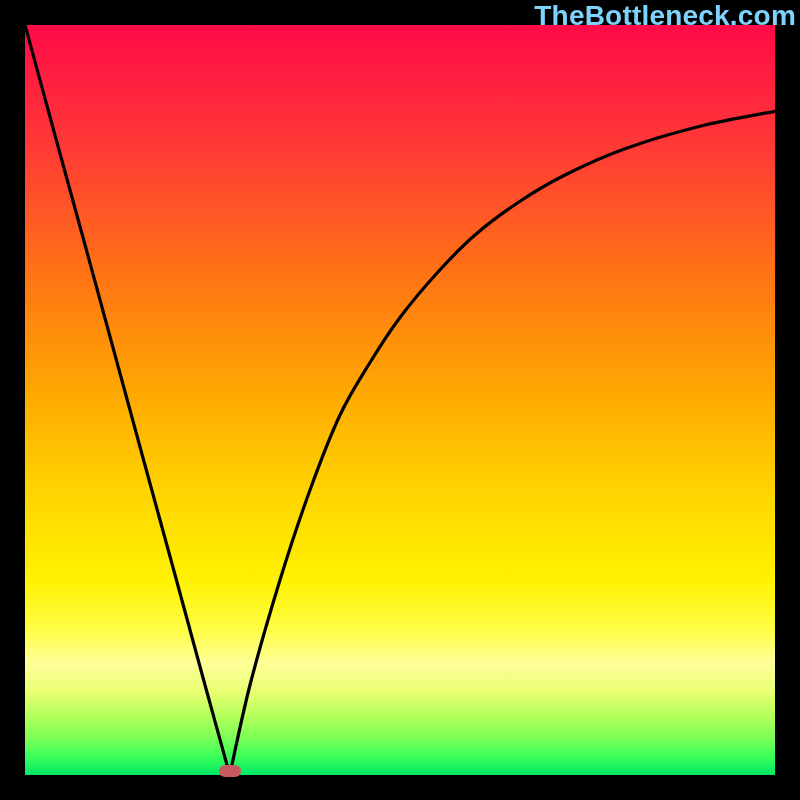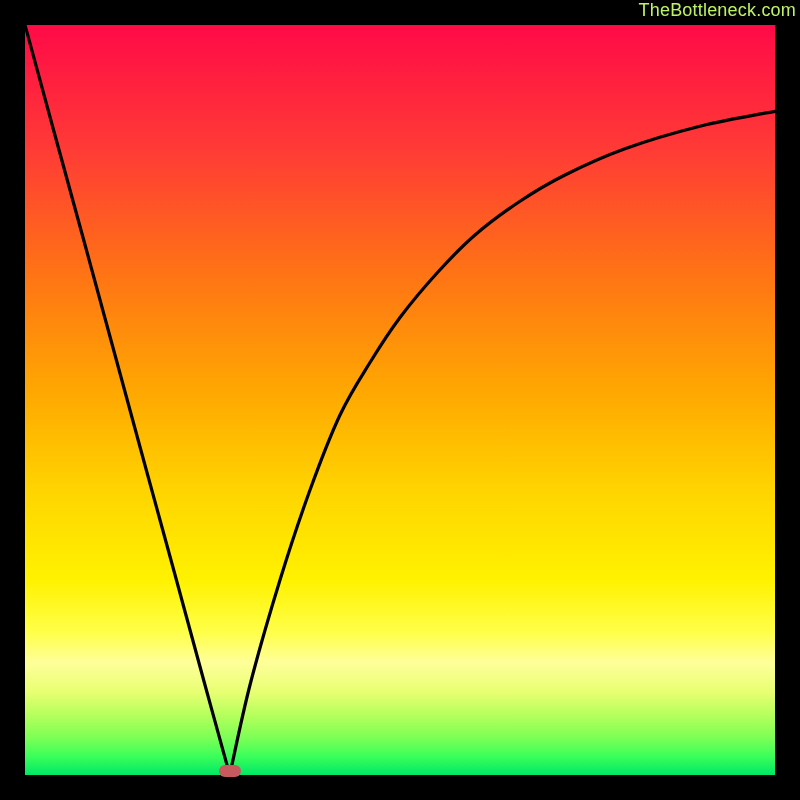--- a/index.html
+++ b/index.html
@@ -39,23 +39,23 @@
       #b6ff5c 92%,
       #7dff55 95%,
       #3bff5a 97.5%,
       #00e765 100%
     );
   }
   .watermark {
     position: absolute;
     top: 0px;
     right: 4px;
-    color: #bef264;
-    font-size: 18px;
-    font-weight: 400;
+    color: #7dd3fc;
+    font-size: 28px;
+    font-weight: 700;
     letter-spacing: 0.2px;
     z-index: 5;
     user-select: none;
   }
   svg.curve {
     position: absolute;
     left: 0;
     top: 0;
     width: 750px;
     height: 750px;

